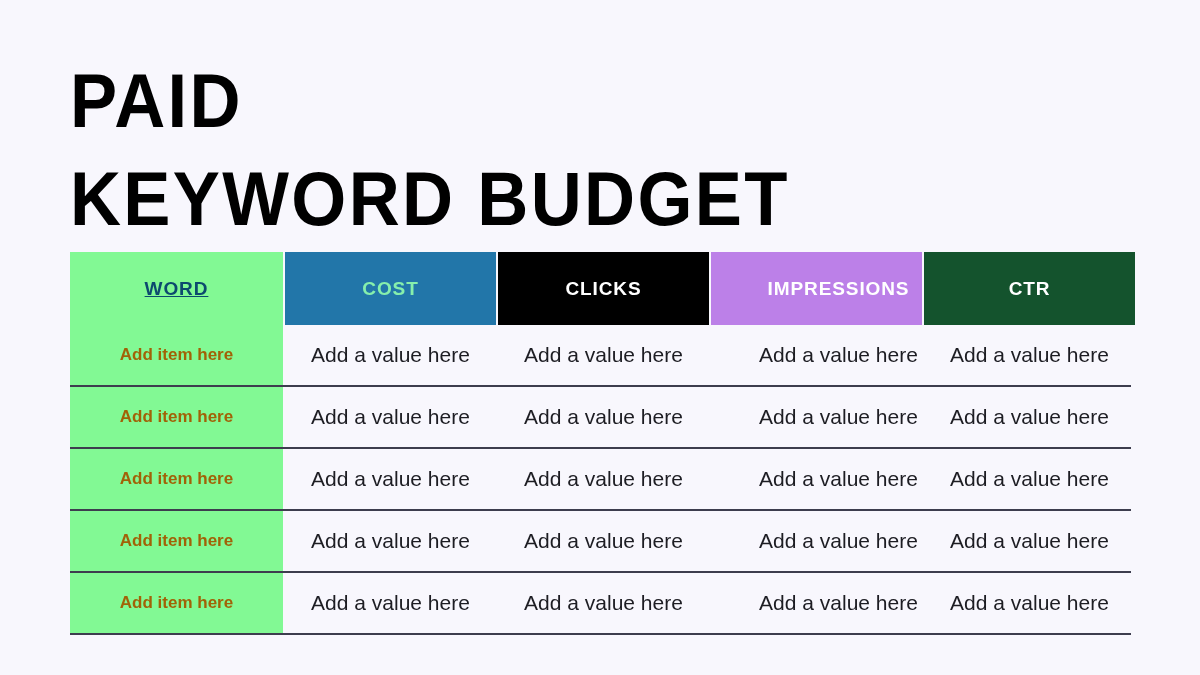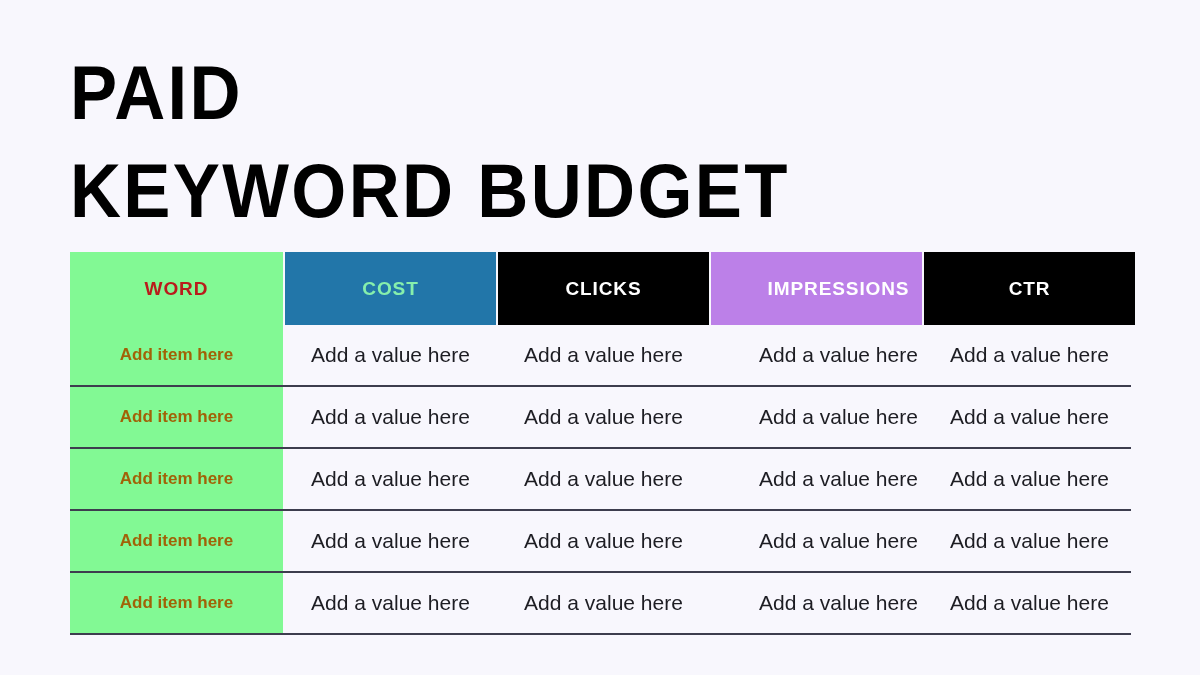--- a/index.html
+++ b/index.html
@@ -21,21 +21,21 @@
     width: 1200px;
     height: 675px;
     background: #f8f7fd;
     box-sizing: border-box;
   }
 
   
   .title-block {
     position: absolute;
     left: 70px;
-    top: 48px;
+    top: 56px;
     width: 1060px;
   }
   .title-line {
     display: block;
     font-family: "Liberation Sans", sans-serif;
     font-weight: 700;
     color: #000000;
     font-size: 76px;
     line-height: 1.18;
     letter-spacing: 2.5px;
@@ -116,25 +116,25 @@
 <div class="slide" style="background: rgb(248, 247, 253);">
 
   <div class="title-block">
     <span class="title-line line1">PAID</span>
     <span class="title-line line2">KEYWORD BUDGET</span>
   </div>
 
   <div class="table-wrap">
 
     <div class="thead">
-      <div class="th col-word" style="background: rgb(130, 249, 148); color: #b91c1c;">WORD</div>
+      <div class="th col-word" style="background: rgb(130, 249, 148); color: #0c4a6e; text-decoration: underline;">WORD</div>
       <div class="th col-cost" style="background: rgb(34, 118, 169); color: #86efac;">COST</div>
       <div class="th col-clicks" style="background: rgb(0, 0, 0); color: rgb(255, 255, 255);">CLICKS</div>
       <div class="th col-impressions" style="background: rgb(188, 128, 232); color: rgb(255, 255, 255);">IMPRESSIONS</div>
-      <div class="th col-ctr" style="background: #000000; color: rgb(255, 255, 255);">CTR</div>
+      <div class="th col-ctr" style="background: #14532d; color: rgb(255, 255, 255);">CTR</div>
     </div>
 
     <div class="tbody">
         <div class="tr" style="border-bottom-color: rgb(61, 61, 78);">
           <div class="td col-word td-word" style="background: rgb(130, 249, 148);">Add item here</div>
           <div class="td col-cost td-value" style="background: rgb(248, 247, 253);">Add a value here</div>
           <div class="td col-clicks td-value" style="background: rgb(248, 247, 253);">Add a value here</div>
           <div class="td col-impressions td-value" style="background: rgb(248, 247, 253);">Add a value here</div>
           <div class="td col-ctr td-value" style="background: rgb(248, 247, 253);">Add a value here</div>
         </div>

